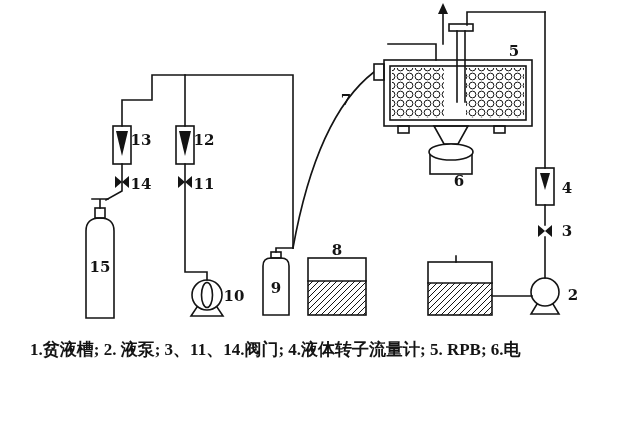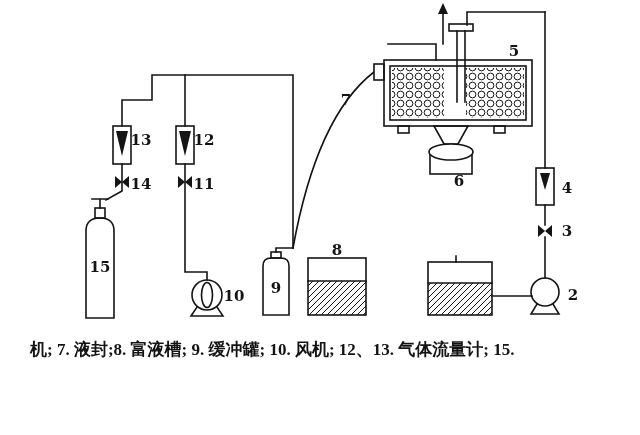--- a/index.html
+++ b/index.html
@@ -143,16 +143,16 @@
         <rect x="428" y="262" width="64" height="53"></rect>
         <line x1="428" y1="283" x2="492" y2="283"></line>
         <rect x="428" y="283" width="64" height="32" fill="url(#hatch)" stroke="none"></rect>
         <path d="M456,256 V262"></path>
       </g>
 
     </g>
   </svg>
 
   <div class="caption">
-    <div>机; 7. 液封;8. 富液槽; 9. 缓冲罐; 10. 风机; 12、13. 气体流量计; 15.</div>
+    <div>1.贫液槽; 2. 液泵; 3、11、14.阀门; 4.液体转子流量计; 5. RPB; 6.电</div>
   </div>
 
 </div>
 
 </body></html>

